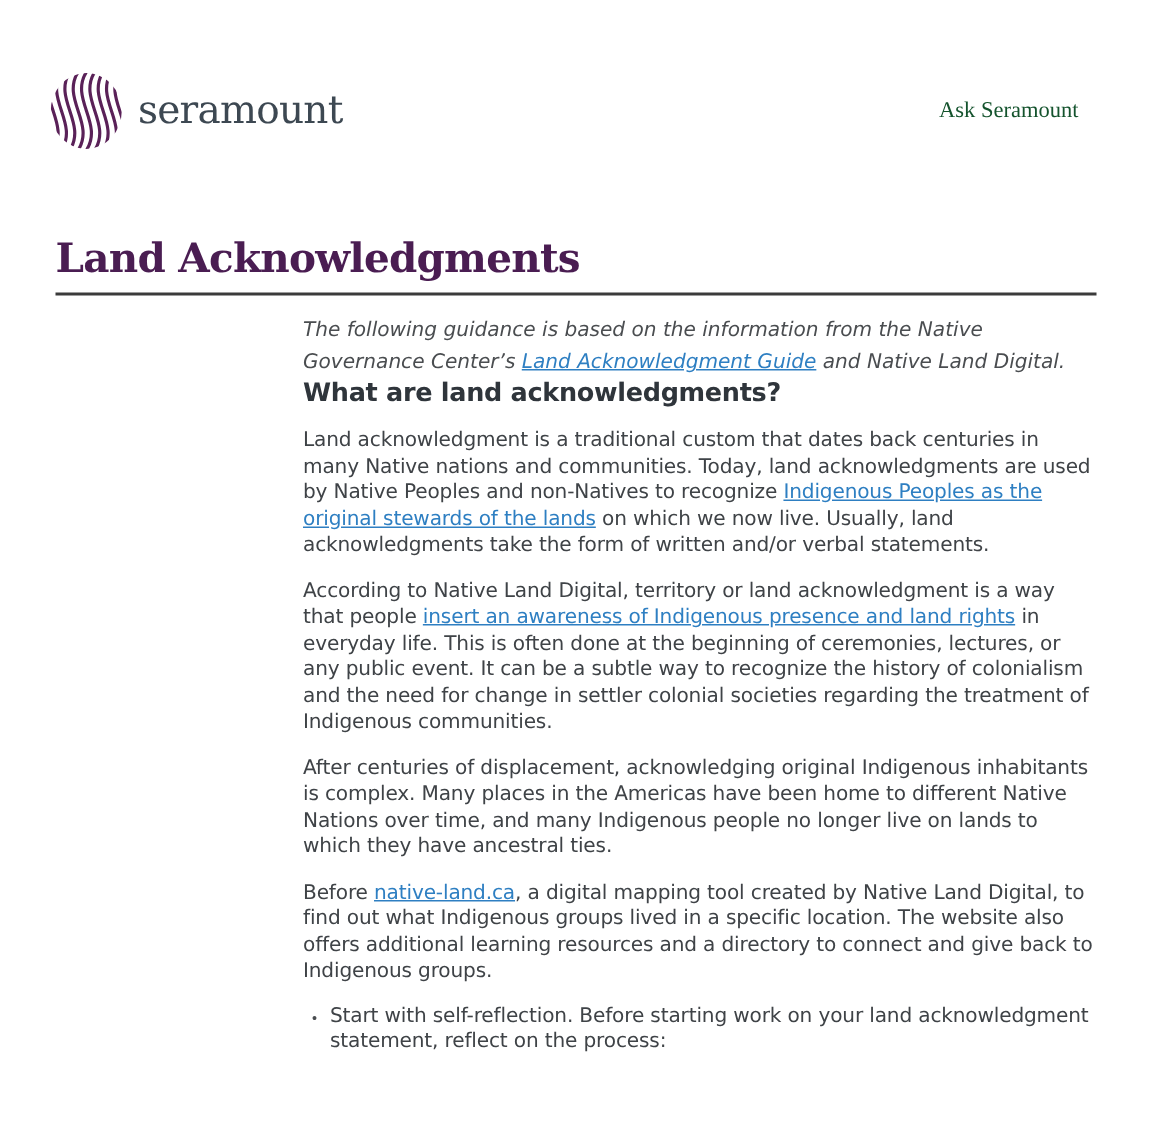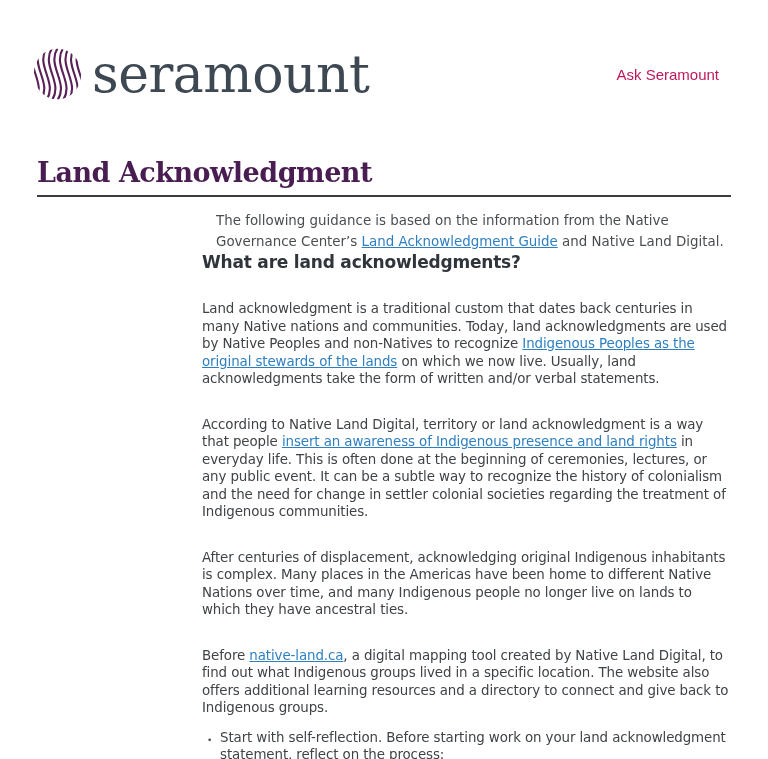--- a/index.html
+++ b/index.html
@@ -10,53 +10,53 @@
 
   
   header {
     display: flex; justify-content: space-between; align-items: center;
     padding: 44px 49px 0 33px;
   }
   .logo { display: flex; align-items: center; gap: 10px; text-decoration: none; cursor: pointer; }
   .logo svg { display: block; }
   .wordmark {
     font-family: "DejaVu Serif", serif;
-    font-size: 52px; font-weight: 500; color: #3d4852;
+    font-size: 26px; font-weight: 500; color: #3d4852;
     letter-spacing: -0.5px; line-height: 1;
   }
   .ask {
-    font-family: Liberation Sans, sans-serif;
-    font-size: 15px; color: #be185d; text-decoration: none; cursor: pointer; margin-left: 39px;
+    font-family: Liberation Serif, serif;
+    font-size: 15px; color: #14532d; text-decoration: none; cursor: pointer; margin-left: 39px;
   }
 
   
   h1 {
     font-family: "DejaVu Serif", serif;
     font-size: 27px; font-weight: bold; color: #4a1d52;
     letter-spacing: -0.5px;
     margin: 53px 37px 0 37px;
   }
   hr.title-rule {
     border: none; border-top: 2px solid #3b3b3b;
     margin: 7px 37px 0 37px;
   }
 
   
   main { margin: 13px 38px 0 202px; width: 530px; }
 
   p.intro {
-    font-size: 13.4px; line-height: 21px; color: #4a4d50; margin-left: 14px;
+    font-style: italic; font-size: 13.4px; line-height: 21px; color: #4a4d50;
   }
   h2 {
     font-size: 17px; font-weight: bold; color: #2f353b;
     letter-spacing: -0.2px;
   }
   p.body {
     font-size: 13.4px; line-height: 17.5px; color: #3f4347;
-    margin-top: 28px; letter-spacing: -0.1px;
+    margin-top: 13px; letter-spacing: -0.1px;
   }
   a.link, .intro a {
     color: #2e7fc2; text-decoration: underline; cursor: pointer;
   }
 
   
   ul.bullets { list-style: none; margin: 12px 0 0 5px; }
   ul.bullets > li {
     position: relative; padding-left: 13px;
     font-size: 13.4px; line-height: 17.5px; color: #3f4347; letter-spacing: -0.1px;
@@ -89,21 +89,21 @@
           <path d="M43.8 0 C 29.8 22, 57.8 42, 43.8 64"></path>
           <path d="M50.6 0 C 36.6 22, 64.6 42, 50.6 64"></path>
           <path d="M57.4 0 C 43.4 22, 71.4 42, 57.4 64"></path>
         </g>
       </svg>
       <span class="wordmark">seramount</span>
     </a>
     <a class="ask">Ask Seramount</a>
   </header>
 
-  <h1>Land Acknowledgment</h1>
+  <h1>Land Acknowledgments</h1>
   <hr class="title-rule">
 
   <main>
 
     <p class="intro"><span>The following guidance is based on the information from the Native Governance Center’s </span><a class="link" href="#">Land Acknowledgment Guide</a><span> and Native Land Digital.</span></p>
 
     <h2>What are land acknowledgments?</h2>
 
     <p class="body"><span>Land acknowledgment is a traditional custom that dates back centuries in many Native nations and communities. Today, land acknowledgments are used by Native Peoples and non-Natives to recognize </span><a class="link" href="#">Indigenous Peoples as the original stewards of the lands</a><span> on which we now live. Usually, land acknowledgments take the form of written and/or verbal statements.</span></p>
     <p class="body"><span>According to Native Land Digital, territory or land acknowledgment is a way that people </span><a class="link" href="#">insert an awareness of Indigenous presence and land rights</a><span> in everyday life. This is often done at the beginning of ceremonies, lectures, or any public event. It can be a subtle way to recognize the history of colonialism and the need for change in settler colonial societies regarding the treatment of Indigenous communities.</span></p>

